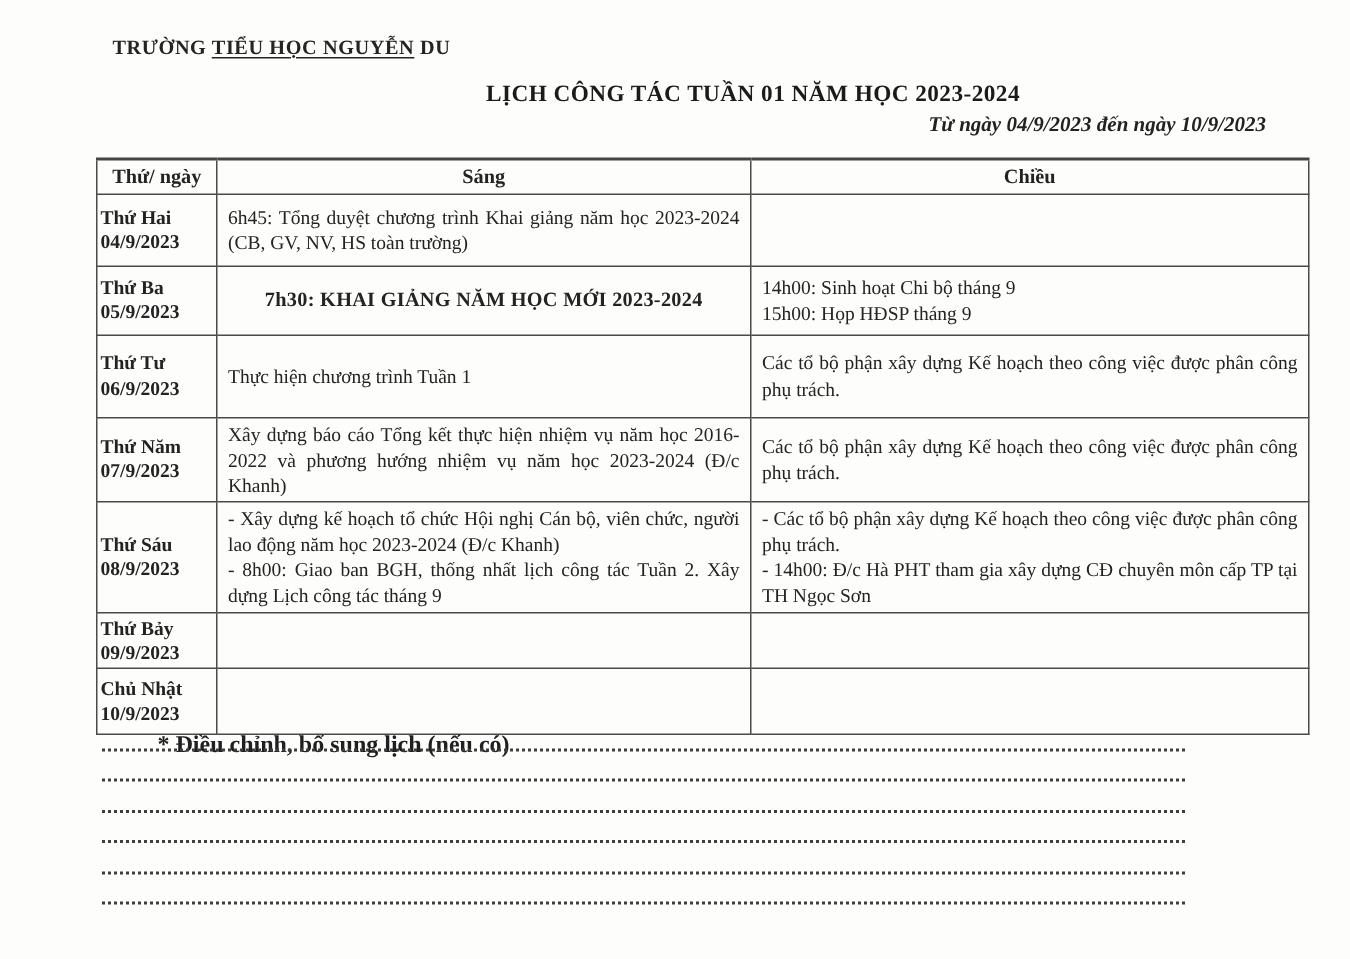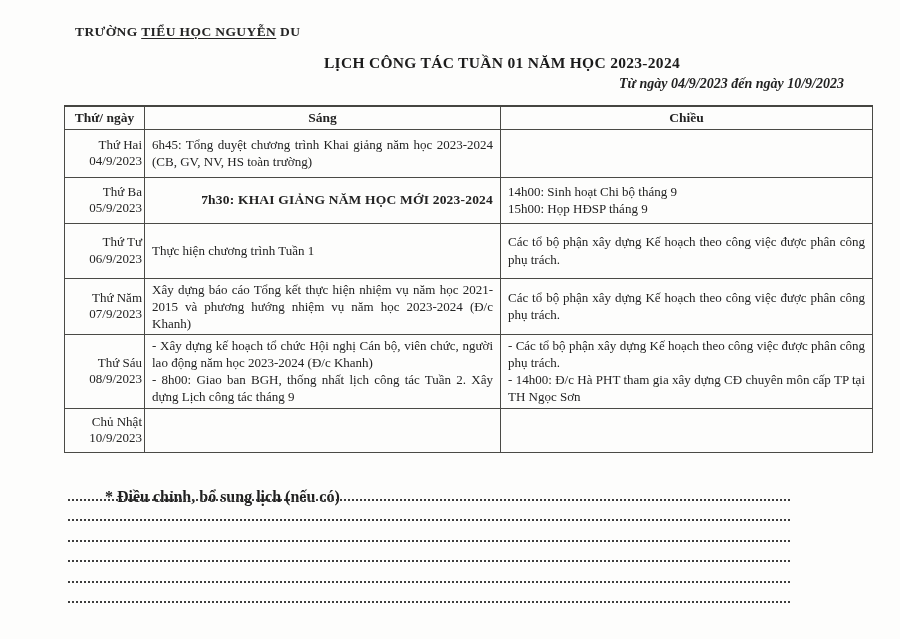--- a/index.html
+++ b/index.html
@@ -50,38 +50,38 @@
     vertical-align: middle;
     color: #232323;
   }
   table.schedule tr.head th {
     height: 23px;
     font-size: 13.5px; font-weight: 700;
     text-align: center;
     border-top: 2px solid #454541;
   }
   td.day-cell {
-    text-align: right;
-    font-weight: 400;
+    text-align: left;
+    font-weight: 700;
     font-size: 13.5px;
     line-height: 1.25;
     white-space: pre-line;
     padding: 2px 2px;
   }
   td.content-cell {
     padding: 2px 7px;
     text-align: justify;
     line-height: 1.32;
     white-space: pre-line;
   }
   td.content-cell.cell-bold {
     font-weight: 700;
     font-size: 13.5px;
     letter-spacing: 0.2px;
-    text-align: right;
+    text-align: center;
     margin-left: 40px;
   }
   tr.r1 { height: 48px; }
   tr.r2 { height: 46px; }
   tr.r3 { height: 55px; }
   tr.r4 { height: 48px; }
   tr.r5 { height: 67px; }
   tr.r6 { height: 34px; }
   tr.r7 { height: 44px; }
 
@@ -128,29 +128,34 @@
         <td class="content-cell">14h00: Sinh hoạt Chi bộ tháng 9
 15h00: Họp HĐSP tháng 9</td>
       </tr>
       <tr class="r3">
         <td class="day-cell"><span>Thứ Tư</span><br><span>06/9/2023</span></td>
         <td class="content-cell">Thực hiện chương trình Tuần 1</td>
         <td class="content-cell">Các tổ bộ phận xây dựng Kế hoạch theo công việc được phân công phụ trách.</td>
       </tr>
       <tr class="r4">
         <td class="day-cell"><span>Thứ Năm</span><br><span>07/9/2023</span></td>
-        <td class="content-cell">Xây dựng báo cáo Tổng kết thực hiện nhiệm vụ năm học 2021-2015 và phương hướng nhiệm vụ năm học 2023-2024 (Đ/c Khanh)</td>
+        <td class="content-cell">Xây dựng báo cáo Tổng kết thực hiện nhiệm vụ năm học 2016-2022 và phương hướng nhiệm vụ năm học 2023-2024 (Đ/c Khanh)</td>
         <td class="content-cell">Các tổ bộ phận xây dựng Kế hoạch theo công việc được phân công phụ trách.</td>
       </tr>
       <tr class="r5">
         <td class="day-cell"><span>Thứ Sáu</span><br><span>08/9/2023</span></td>
         <td class="content-cell">- Xây dựng kế hoạch tổ chức Hội nghị Cán bộ, viên chức, người lao động năm học 2023-2024 (Đ/c Khanh)
 - 8h00: Giao ban BGH, thống nhất lịch công tác Tuần 2. Xây dựng Lịch công tác tháng 9</td>
         <td class="content-cell">- Các tổ bộ phận xây dựng Kế hoạch theo công việc được phân công phụ trách.
 - 14h00: Đ/c Hà PHT tham gia xây dựng CĐ chuyên môn cấp TP tại TH Ngọc Sơn</td>
+      </tr>
+      <tr class="r6">
+        <td class="day-cell"><span>Thứ Bảy</span><br><span>09/9/2023</span></td>
+        <td class="content-cell"></td>
+        <td class="content-cell"></td>
       </tr>
       <tr class="r7">
         <td class="day-cell"><span>Chủ Nhật</span><br><span>10/9/2023</span></td>
         <td class="content-cell"></td>
         <td class="content-cell"></td>
       </tr>
     </tbody>
   </table>
 
   <div class="adjust-note">* Điều chỉnh, bổ sung lịch (nếu có)</div>

